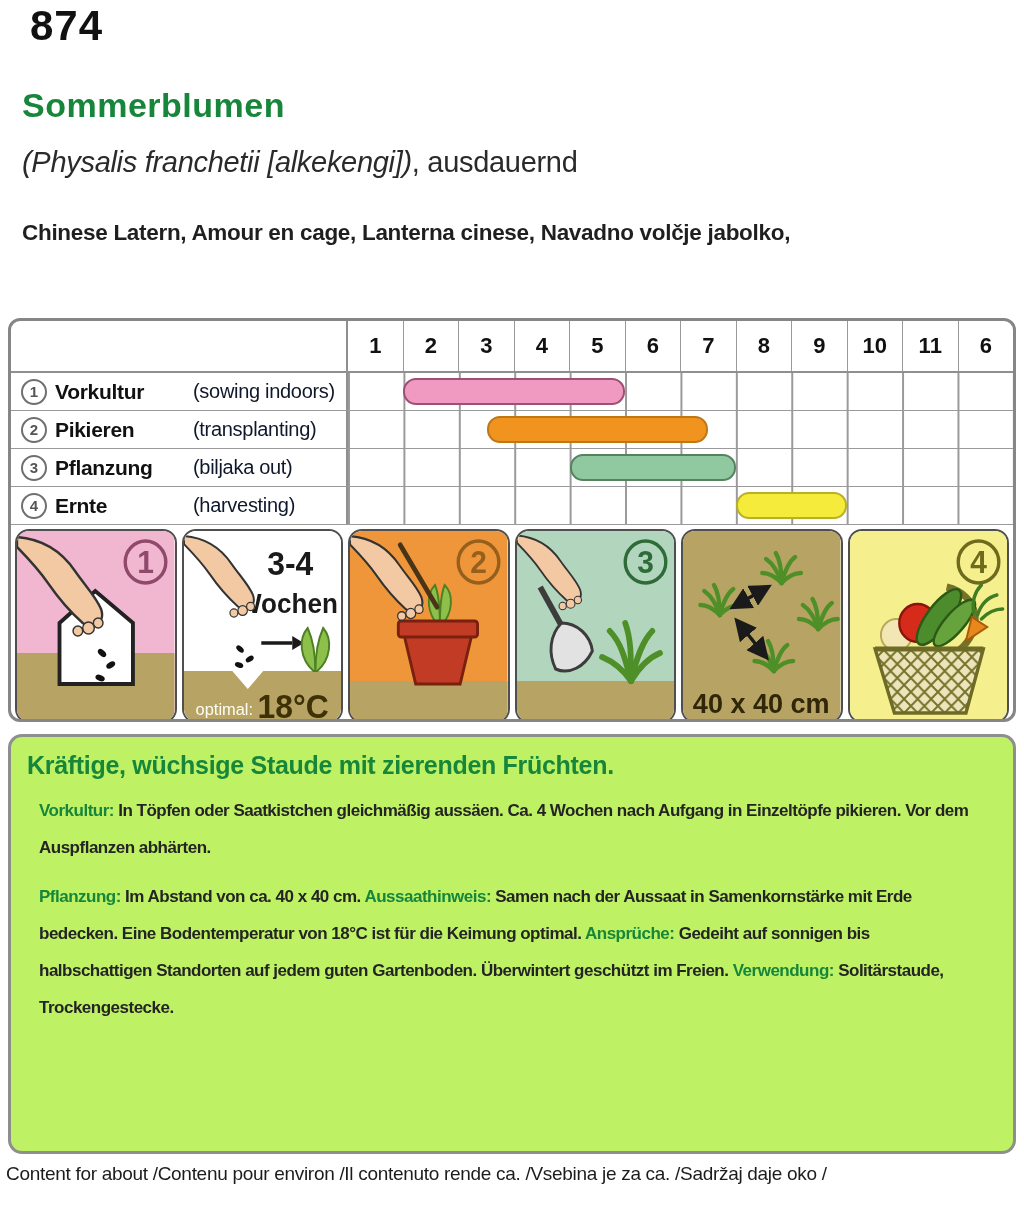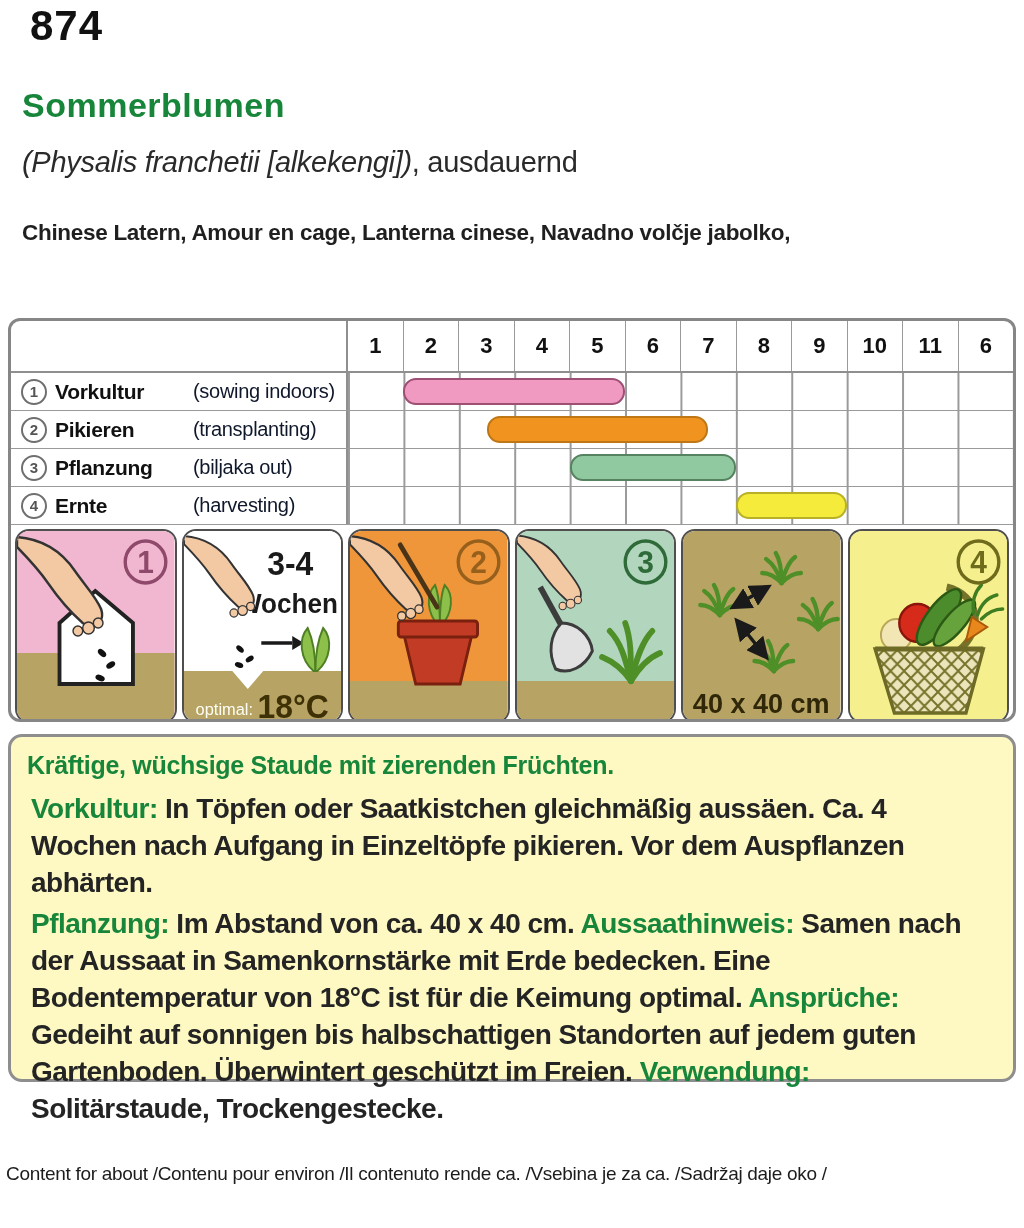--- a/index.html
+++ b/index.html
@@ -23,23 +23,23 @@
   .badge-circle{width:22px;height:22px;flex:none;border:2px solid #6f6f6f;border-radius:50%;color:#555;font-weight:bold;font-size:15px;display:flex;align-items:center;justify-content:center;}
   .de{font-weight:bold;font-size:21px;color:#111;width:130px;letter-spacing:-0.3px;}
   .en{font-size:20px;color:#0f172a;letter-spacing:-0.3px;}
   .row-track{flex:1;position:relative;border-left:2px solid #8f8f8f;background-image:linear-gradient(to right,#9a9a9a 1.5px,transparent 1.5px);background-size:calc(100%/12) 100%;}
   .bar{position:absolute;top:5px;bottom:5px;border-radius:13px;border:2.5px solid;box-sizing:border-box;}
   
   .pictos{display:flex;gap:5px;padding:4px 4px 0;}
   .panel{flex:1;height:190px;border:2.5px solid #4f4f4f;border-radius:14px;overflow:hidden;background:#fff;}
   .panel svg{display:block;width:100%;height:100%;}
   
-  .desc{left:8px;top:734px;width:1008px;height:348px;box-sizing:border-box;border:3px solid #8e8e8e;border-radius:14px;background:#fef9c3;padding:8px 16px 0;}
+  .desc{left:8px;top:734px;width:1008px;height:420px;box-sizing:border-box;border:3px solid #8e8e8e;border-radius:14px;background:#bef264;padding:8px 16px 0;}
   .lead{color:#17863b;font-weight:bold;font-size:25px;margin:6px 0 10px;letter-spacing:-0.3px;}
-  .desc p{margin:4px;font-size:28px;line-height:37px;font-weight:bold;color:#242424;letter-spacing:-0.5px;}
+  .desc p{margin:12px;font-size:17px;line-height:37px;font-weight:bold;color:#242424;letter-spacing:-0.5px;}
   .desc .g{color:#17863b;}
   
   .footer{left:6px;top:1160px;width:992px;font-size:19px;line-height:28px;color:#1c1c1c;letter-spacing:-0.3px;}
 </style>
 </head>
 <body>
 
 <div class="abs page-num">874</div>
 
 <h1 class="abs title" style="margin:0;">Sommerblumen</h1>

